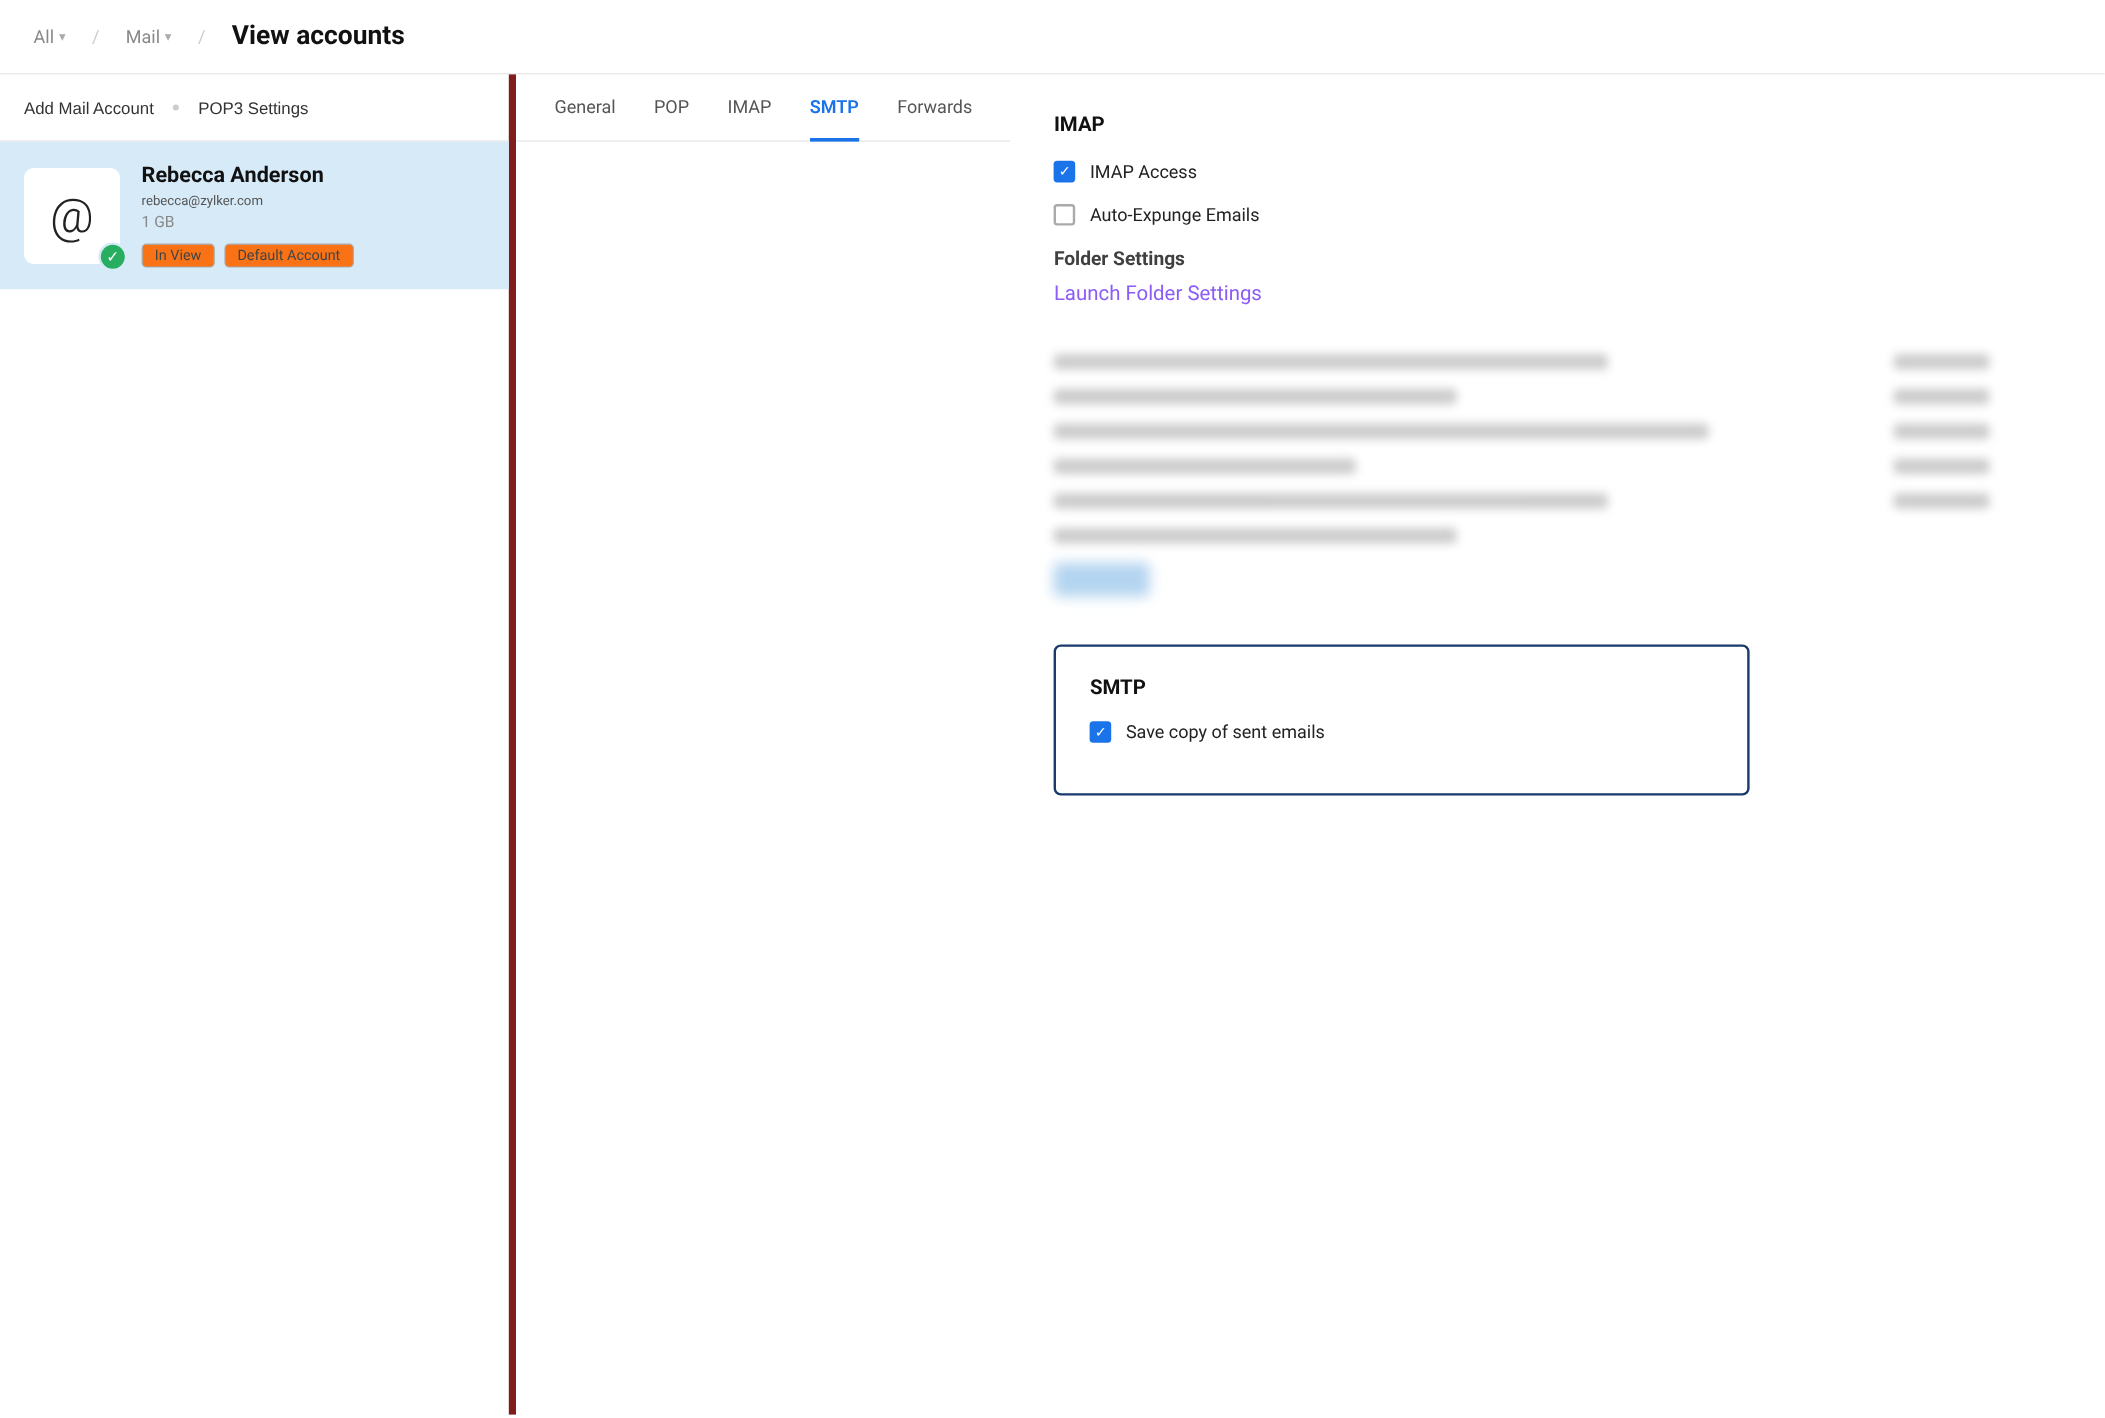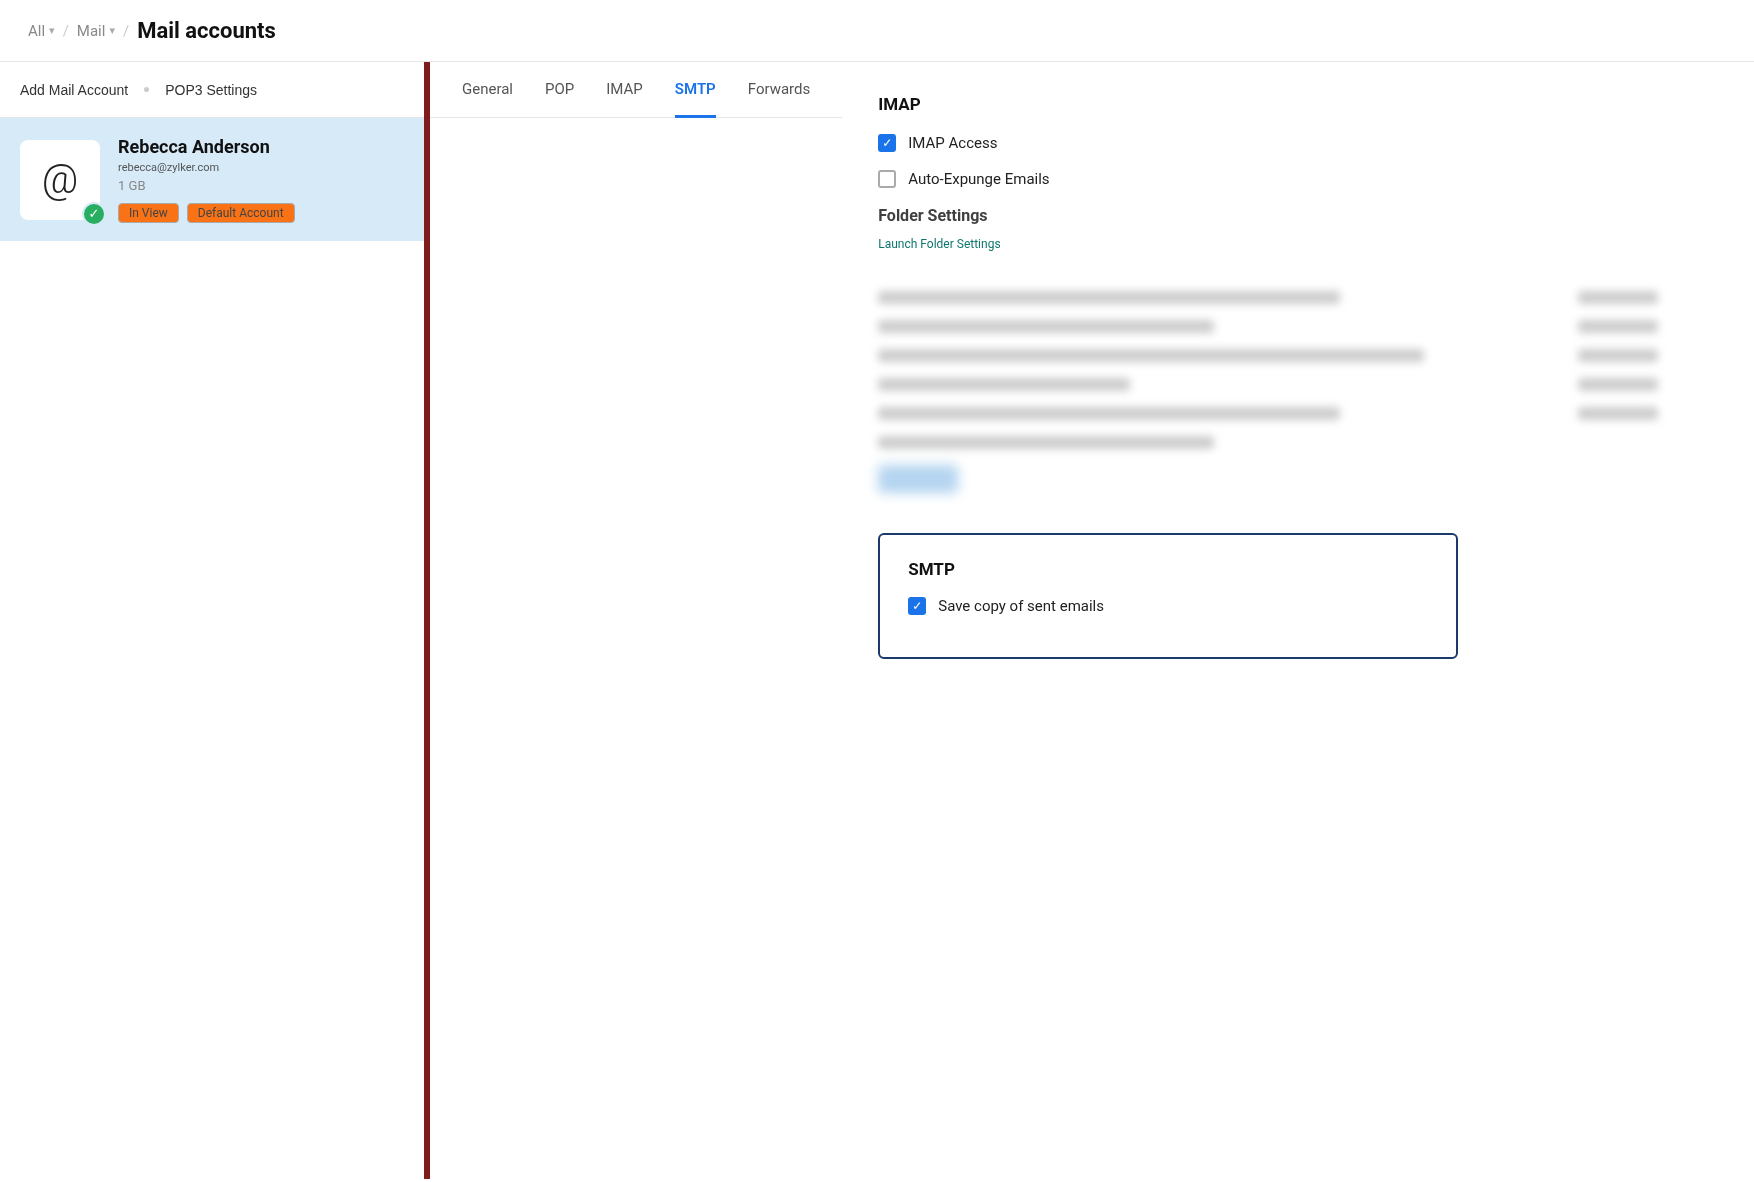--- a/index.html
+++ b/index.html
@@ -9,21 +9,21 @@
       background: #fff;
       color: #222;
     }
 
     
     .breadcrumb {
       display: flex;
       align-items: center;
       padding: 18px 28px;
       border-bottom: 1px solid #e5e5e5;
-      gap: 6px;
+      gap: 20px;
     }
     .breadcrumb-item {
       color: #888;
       font-size: 15px;
       cursor: pointer;
       display: flex;
       align-items: center;
       gap: 4px;
     }
     .breadcrumb-item .chevron {
@@ -234,22 +234,22 @@
     .folder-settings-section {
       margin-bottom: 28px;
     }
     .folder-settings-title {
       font-size: 16px;
       font-weight: 700;
       color: #404040;
       margin-bottom: 10px;
     }
     .folder-settings-link {
-      font-size: 12px;
-      color: #0f766e;
+      font-size: 17px;
+      color: #8b5cf6;
       cursor: pointer;
       text-decoration: none;
     }
 
     
     .smtp-card {
       border: 2.5px solid #1a3a6b;
       border-radius: 6px;
       padding: 24px 28px;
       max-width: 580px;
@@ -304,21 +304,21 @@
   <span class="breadcrumb-item">
     <span>All</span>
     <span class="chevron">▾</span>
   </span>
   <span class="breadcrumb-sep">/</span>
   <span class="breadcrumb-item">
     <span>Mail</span>
     <span class="chevron">▾</span>
   </span>
   <span class="breadcrumb-sep">/</span>
-  <span class="breadcrumb-current">Mail accounts</span>
+  <span class="breadcrumb-current">View accounts</span>
 </div>
 
 <div class="main-container">
 
   <div class="left-panel">
 
     <div class="left-toolbar">
       <button class="toolbar-btn">Add Mail Account</button>
       <div class="toolbar-sep"></div>
       <button class="toolbar-btn">POP3 Settings</button>

